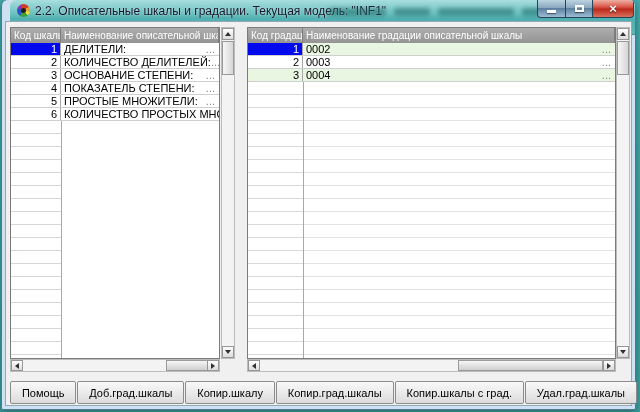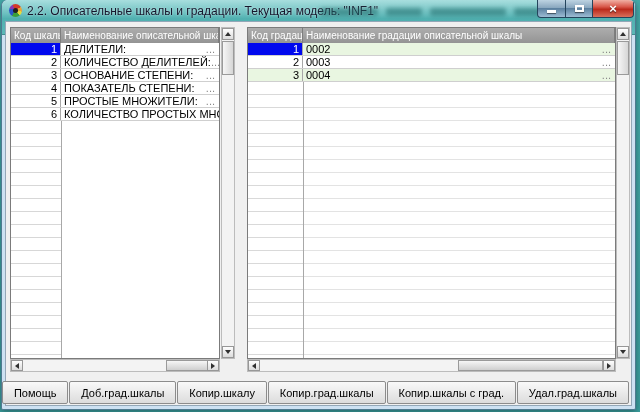--- a/index.html
+++ b/index.html
@@ -8,21 +8,21 @@
 
   #desktop { position:relative; width:640px; height:412px;
     background:linear-gradient(180deg,#43a8a8,#3a9d9d); overflow:hidden; }
 
   
   #window { position:absolute; left:1px; top:0; width:635px; height:410px;
     background:#cde1f2; border:1px solid #4f7a90; border-top:none;
     border-radius:6px 6px 2px 2px;
     box-shadow:0 2px 6px rgba(0,0,0,.35); }
 
-  #titlebar { position:absolute; left:0; top:0; right:0; height:35px;
+  #titlebar { position:absolute; left:8px; top:0; right:0; height:35px;
     background:linear-gradient(180deg,#a8dede 0%,#6cc0c0 40%,#50b0b0 55%,#5cb7b7 100%);
     border-radius:6px 6px 0 0; border-bottom:1px solid #3f8f8f; overflow:hidden; }
 
   .app-icon { position:absolute; left:7px; top:4px; width:13px; height:13px; border-radius:50%;
     background:conic-gradient(#d33a2a 0 55deg,#e8a23a 55deg 100deg,#e8dc3a 100deg 140deg,
       #3a9e3a 140deg 215deg,#2a55c8 215deg 290deg,#8a35b0 290deg 330deg,#d33a2a 330deg); }
   .app-icon::after { content:""; position:absolute; left:4px; top:4px; width:5px; height:5px;
     border-radius:50%; background:#202020; }
 
   .title-text { position:absolute; left:25px; top:4px; font-size:12px; color:#16162c;
@@ -107,21 +107,21 @@
   .tri-right { width:0; height:0; border-top:3px solid transparent; border-bottom:3px solid transparent; border-left:4px solid #303030; }
 
   .sb-thumb { position:absolute; background:linear-gradient(90deg,#f6f6f6,#d6d6d6);
     border:1px solid #9a9a9a; }
   .vsb .sb-thumb { left:0; width:12px; top:13px; height:34px; }
   .hsb .sb-thumb { top:0; height:11px; background:linear-gradient(180deg,#f6f6f6,#cfcfcf); }
   #left-hsb  .sb-thumb { left:155px; width:42px; }
   #right-hsb .sb-thumb { left:210px; width:145px; }
 
   
-  #btnrow { position:absolute; left:0; top:381px; width:627px; height:23px;
+  #btnrow { position:absolute; left:8px; top:381px; width:627px; height:23px;
     display:flex; gap:1px; }
   .tb { flex:1 1 auto; font-family:inherit; font-size:11px; padding:0 3px;
     color:#000; white-space:nowrap;
     background:linear-gradient(180deg,#f9f9f9,#ececec 45%,#dcdcdc);
     border:1px solid #8c8c8c; border-radius:2px; }
 </style>
 </head>
 <body>
 
 <div id="desktop">

